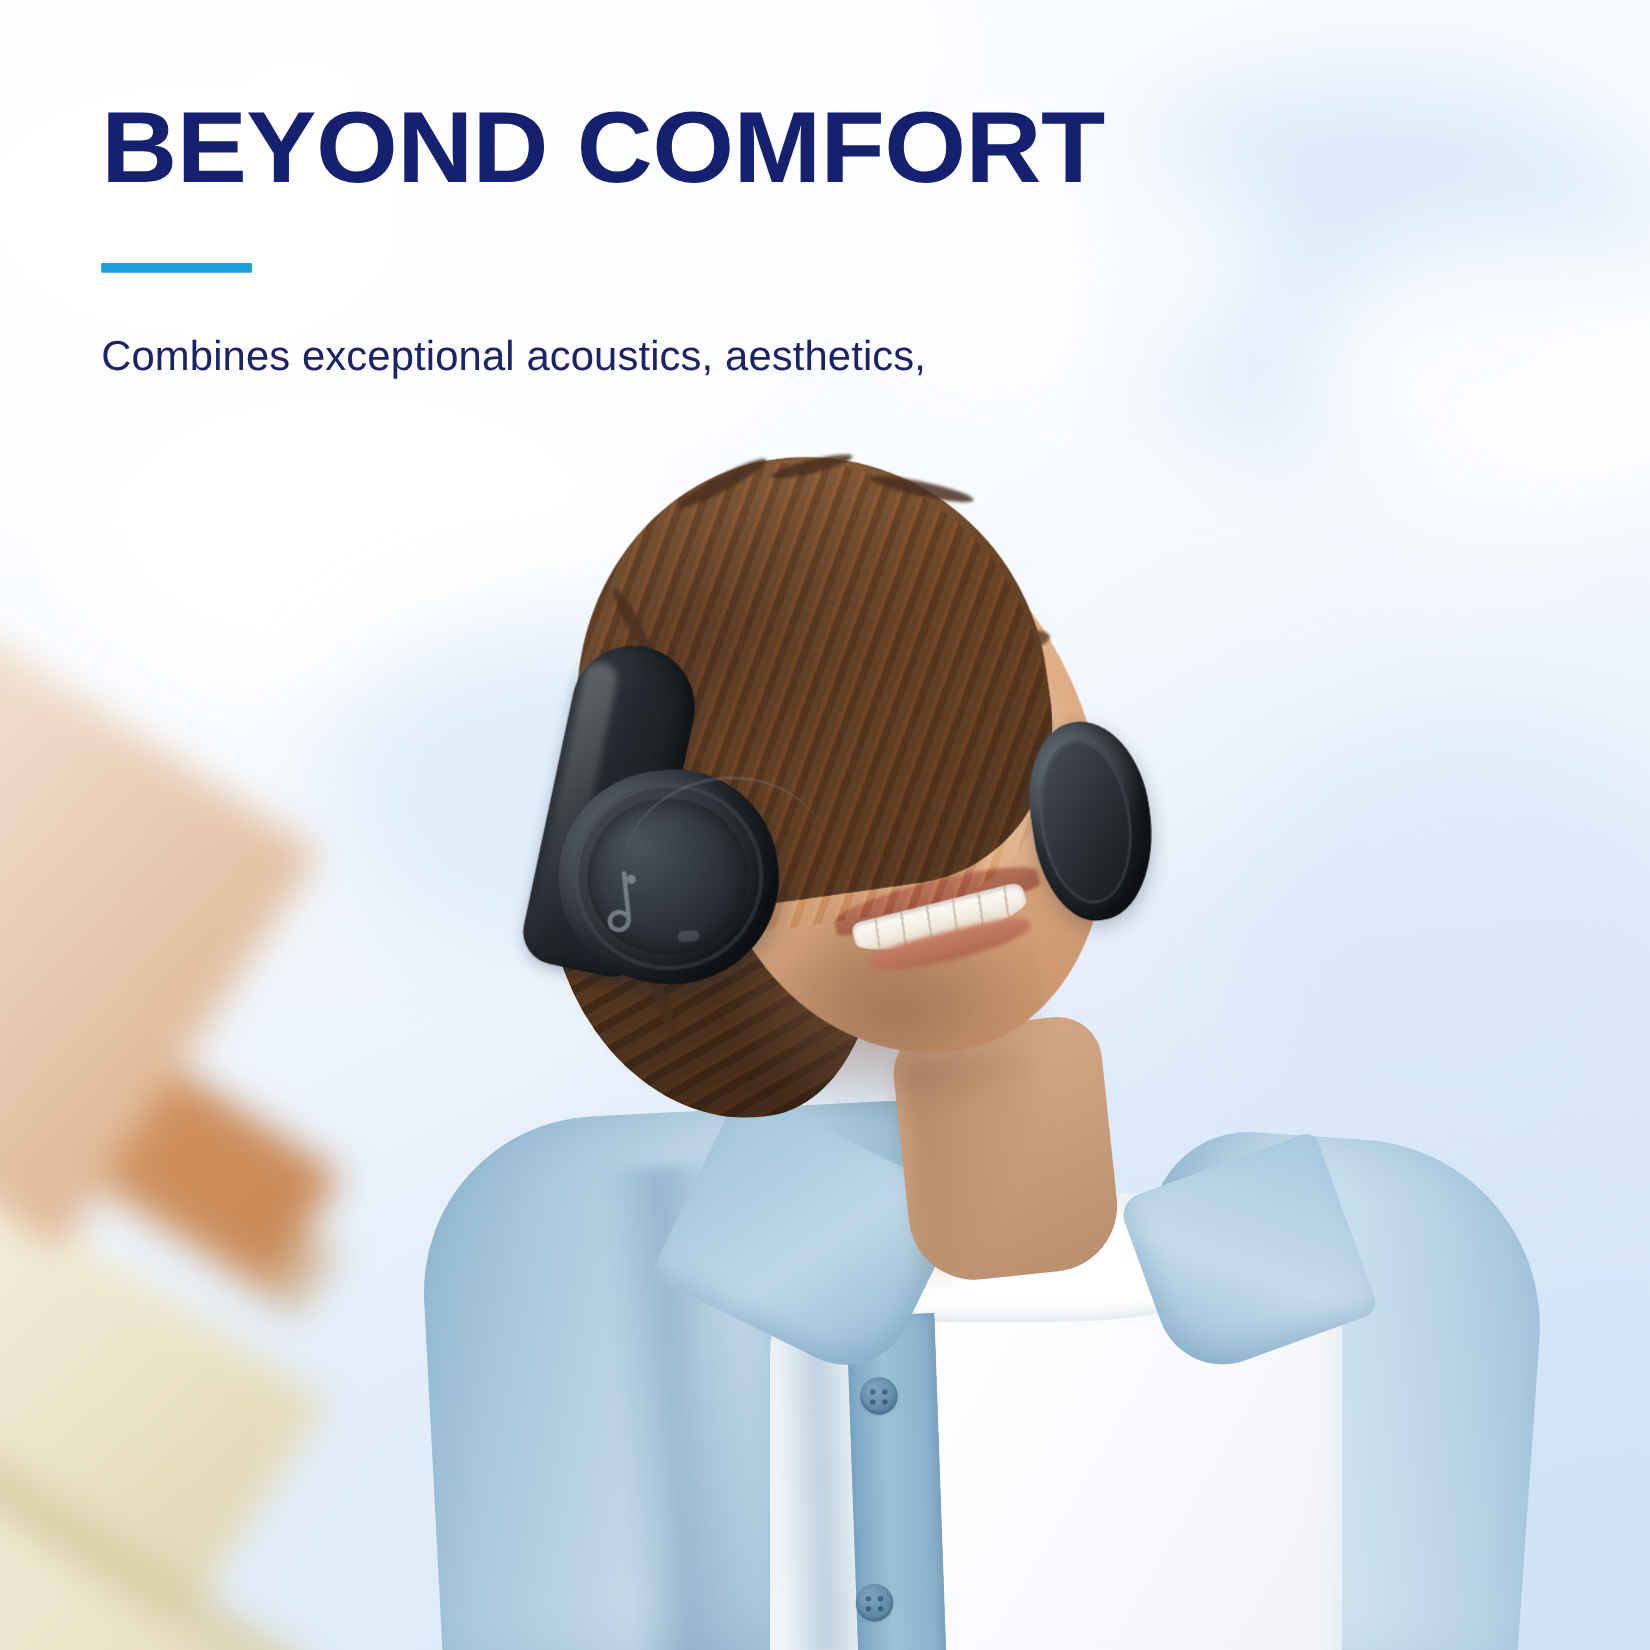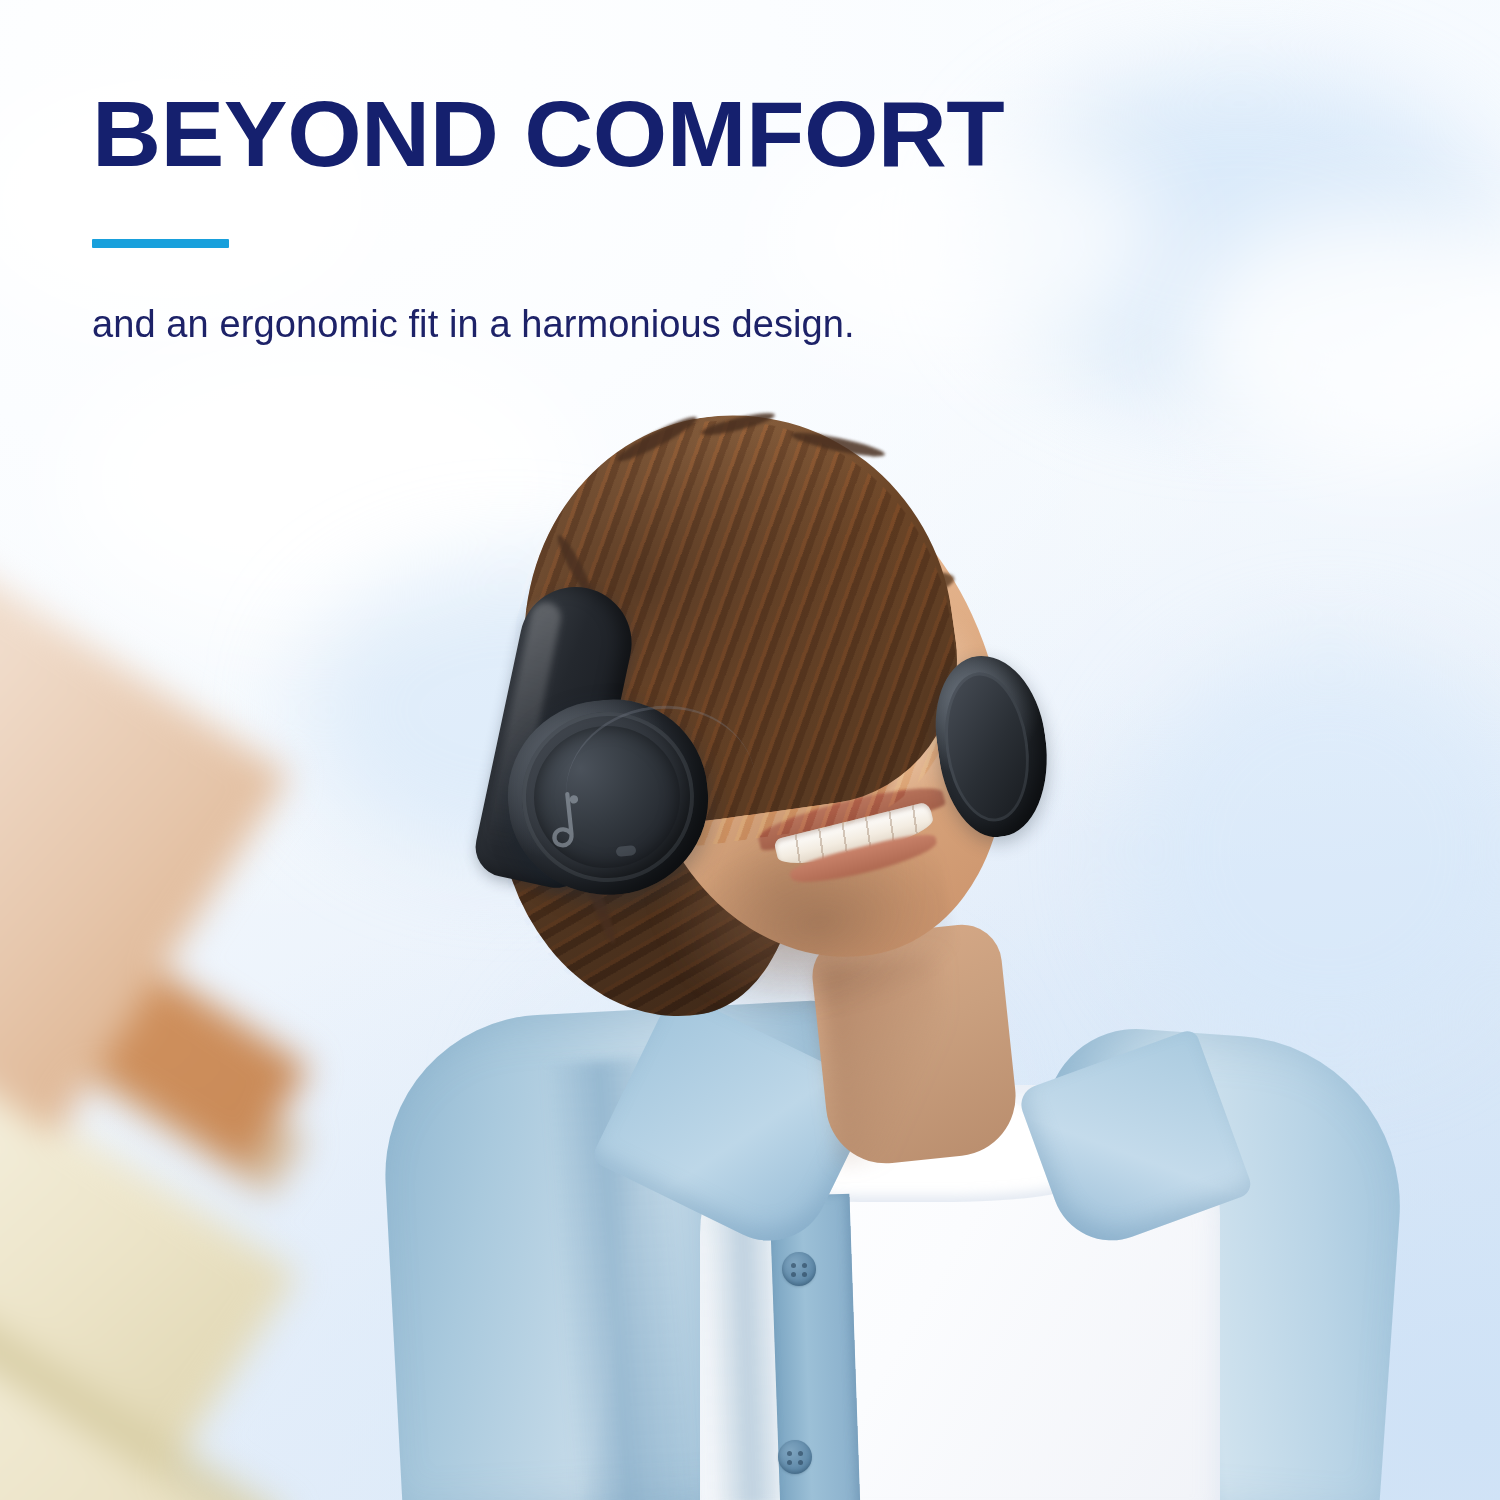--- a/index.html
+++ b/index.html
@@ -462,16 +462,16 @@
         <circle cx="30" cy="10" r="4.2" fill="#9aa3ad"></circle>
       </svg>
     </div>
   </div>
 
   <div class="headline">BEYOND COMFORT</div>
 
   <div class="accent-rule"></div>
 
   <div class="subtitle">
-    <span class="sline">and an ergonomic fit in a harmonious design.</span>
+    <span class="sline">Combines exceptional acoustics, aesthetics,</span>
   </div>
 
 </div>
 
 </body></html>

